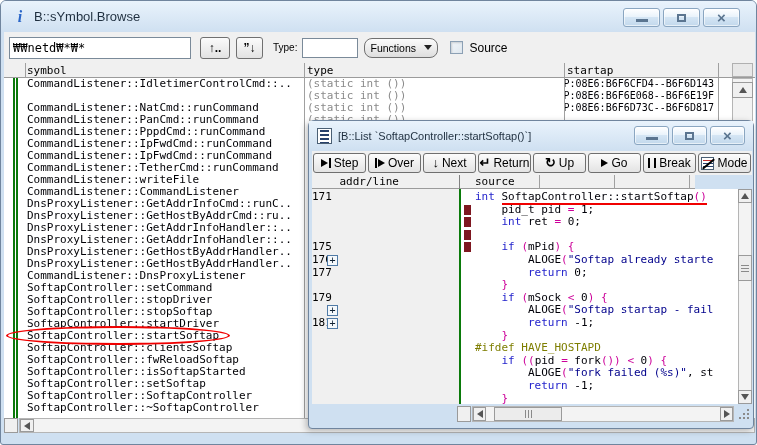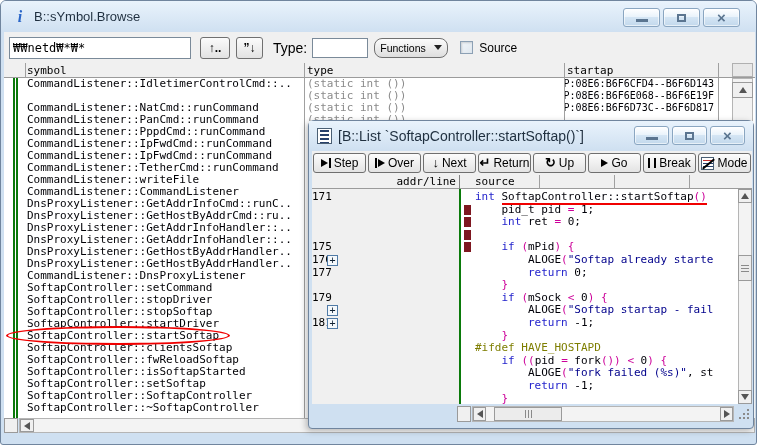--- a/index.html
+++ b/index.html
@@ -76,21 +76,21 @@
         gap:3px;font-size:12px;color:#000;white-space:nowrap;}
   .ic{display:inline-flex;align-items:center;gap:1px;}
   .ic .tri{width:0;height:0;border-left:7px solid #000;border-top:4.5px solid transparent;border-bottom:4.5px solid transparent;}
   .ic .bar{width:2px;height:10px;background:#000;}
   .ic .txt{font-size:13px;font-weight:bold;line-height:10px;}
   .mode-ic{width:13px;height:13px;border:1px solid #4a5f74;background:#fff;position:relative;}
   .mode-ic::before{content:"";position:absolute;left:1px;top:2px;width:10px;height:1px;background:#c03030;
         box-shadow:0 3px 0 #27406b,0 6px 0 #27406b;}
   .mode-ic::after{content:"";position:absolute;left:-1px;top:5px;width:15px;height:2px;background:#000;transform:rotate(-40deg);}
 
-  .src-header{position:absolute;left:3px;top:54px;width:440px;height:14px;background:#f0f0f0;
+  .src-header{position:absolute;left:3px;top:54px;width:383px;height:14px;background:#f0f0f0;
         border-bottom:1px solid #9b9b9b;font-size:11px;color:#000;}
   .src-body{position:absolute;left:3px;top:68px;width:440px;height:215px;background:#ffffff;overflow:hidden;}
   .addr-col{position:absolute;left:0;top:0;bottom:0;width:147px;background:#f0f0f0;}
   .src-green{position:absolute;left:147px;top:0;bottom:0;width:2px;background:#0a7a0a;}
   .src-row{position:relative;height:12.6px;font-size:11px;line-height:12.6px;white-space:pre;}
   .lnum{position:absolute;left:0;width:144px;color:#000;}
   .expand-box{position:absolute;left:15px;top:1px;width:11px;height:11px;border:1px solid #4f7aa6;background:#f4f8fb;
         font-size:10px;line-height:9px;text-align:center;color:#123;}
   .marker{position:absolute;left:152px;top:1px;width:7px;height:10px;background:#7e1720;}
   .code{position:absolute;left:163px;}
@@ -126,21 +126,21 @@
   </div>
 
   <div class="main-toolbar">
     <input class="tb-input mono" style="margin-left: 5px; width: 182px;" value="₩₩netd₩*₩*">
     <div class="small-btn" style="margin-left:9px;width:30px;font-weight:bold;">
       <span>↑..</span>
     </div>
     <div class="small-btn" style="margin-left:6px;width:27px;font-weight:bold;">
       <span>”↓</span>
     </div>
-    <span style="margin-left:10px;font-size:14px;">Type:</span>
+    <span style="margin-left:10px;font-size:10px;">Type:</span>
     <input class="tb-input" style="margin-left: 5px; width: 56px; height: 20px;" value="">
     <div class="dd-btn" style="margin-left:6px;width:74px;border-radius:8px;">
       <span>Functions</span>
       <span class="dd-arrow"></span>
     </div>
     <span class="chk" style="margin-left:12px;"></span>
     <span class="chk-label">Source</span>
   </div>
 
   <div class="grid-header mono">
@@ -201,21 +201,21 @@
     <div class="sb-btn" style="left:0;top:0;width:14px;height:15px;"></div>
     <div class="sb-track" style="left:15px;top:0;width:736px;height:15px;"></div>
     <div class="sb-btn" style="left:16px;top:1px;width:14px;height:13px;">
       <span class="tri-left"></span>
     </div>
   </div>
 
   <div id="list-win">
     <div class="lw-titlebar">
       <span class="list-icon"></span>
-      <span class="titlebar-text" style="font-size:14px;">[B::List `SoftapController::startSoftap()`]</span>
+      <span class="titlebar-text" style="font-size:11px;">[B::List `SoftapController::startSoftap()`]</span>
     </div>
     <div class="wbtns" style="right:8px;top:5px;">
       <div class="wbtn" style="width:35px;">
           <span class="g-min"></span>
         </div>
       <div class="wbtn" style="width:35px;">
           <span class="g-max"></span>
         </div>
       <div class="wbtn" style="width:35px;">
           <span class="g-close">×</span>

